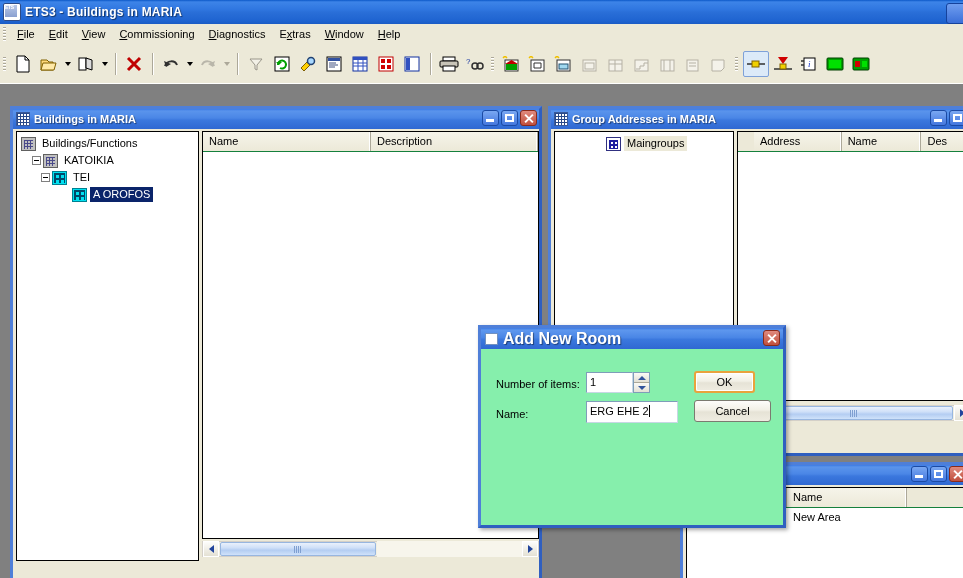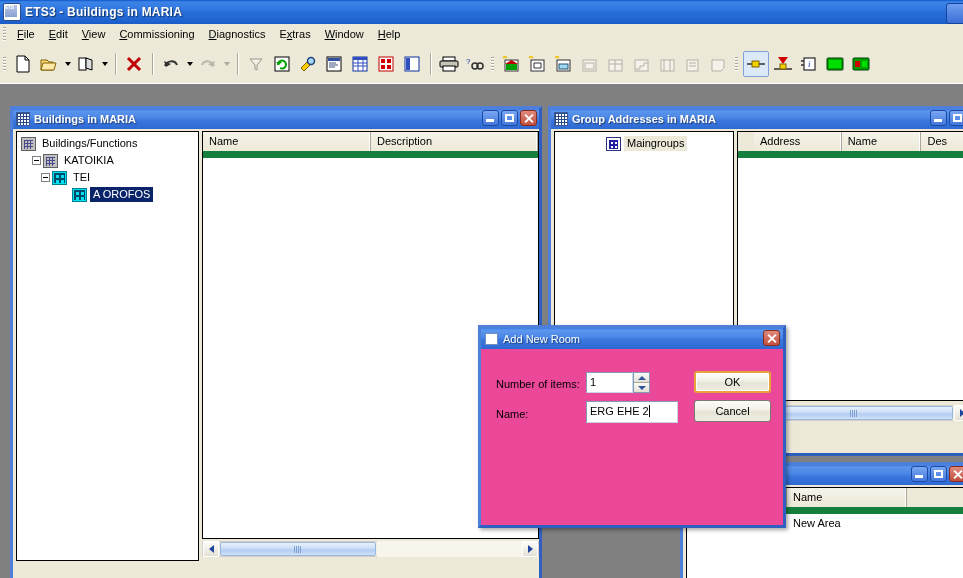--- a/index.html
+++ b/index.html
@@ -146,21 +146,21 @@
   .pane-tree{
     position:absolute;background:#fff;border:1px solid #000;box-sizing:border-box;
     overflow:hidden;
   }
   .pane-list{
     position:absolute;background:#fff;border:1px solid #000;box-sizing:border-box;
     overflow:hidden;
   }
   .lv-head{
     height:19px;display:flex;background:#ece9d8;
-    border-bottom:7px solid #15803d;
+    border-bottom:1px solid #15803d;
   }
   .lv-col{
     height:19px;line-height:18px;padding-left:6px;font-size:11px;color:#000;
     box-sizing:border-box;
     border-right:1px solid #aca899;
     background:linear-gradient(to bottom,#f6f4ea,#ece9d8);
     box-shadow:inset -1px 0 0 #ffffff;
     white-space:nowrap;overflow:hidden;
   }
   .lv-row{
@@ -251,24 +251,24 @@
   }
   #dlg-title{
     height:21px;display:flex;align-items:center;position:relative;
     background:linear-gradient(to bottom,#3b7ae4 0%,#5e97ee 10%,#4a86e6 45%,#3b78de 55%,#2f68d2 100%);
   }
   #dlg-title .di{
     width:13px;height:12px;margin-left:4px;background:#fff;border:1px solid #7090c0;
     flex:0 0 auto;box-sizing:border-box;
   }
   #dlg-title .dt{
-    color:#fff;font-weight:normal;font-size:11px;margin-left:5px;
+    color:#fff;font-weight:bold;font-size:16px;margin-left:5px;
     text-shadow:1px 1px 1px rgba(0,0,0,.45);
   }
-  .dlg-body{position:absolute;left:0;top:21px;right:0;bottom:0;background:#ec4899;}
+  .dlg-body{position:absolute;left:0;top:21px;right:0;bottom:0;background:#86efac;}
   .dlg-lbl{position:absolute;font-size:11px;color:#000;}
   .txt{
     position:absolute;background:#fff;border:1px solid;
     border-color:#7f9db9 #c7d7e4 #c7d7e4 #7f9db9;
     box-sizing:border-box;font-size:11px;color:#000;
     padding:2px 3px;line-height:14px;overflow:hidden;white-space:nowrap;
   }
   .caret{
     display:inline-block;width:1px;height:12px;background:#000;
     vertical-align:-2px;margin-left:0px;
@@ -682,21 +682,21 @@
           <i></i>
         </div>
       <div class="dn">
           <i></i>
         </div>
     </div>
 
     <span class="dlg-lbl" style="left:15px;top:59px;">Name:</span>
     <div class="txt" style="left:105px;top:52px;width:92px;height:22px;"><span>ERG EHE 2</span><span class="caret"></span></div>
 
-    <div class="btn default" style="left:213px;top:22px;width:77px;">
+    <div class="btn default" style="left:213px;top:22px;width:61px;">
       <span class="inner">
           <span>OK</span>
         </span>
     </div>
     <div class="btn" style="left:213px;top:51px;width:77px;">
       <span>Cancel</span>
     </div>
   </div>
 </div>
 

